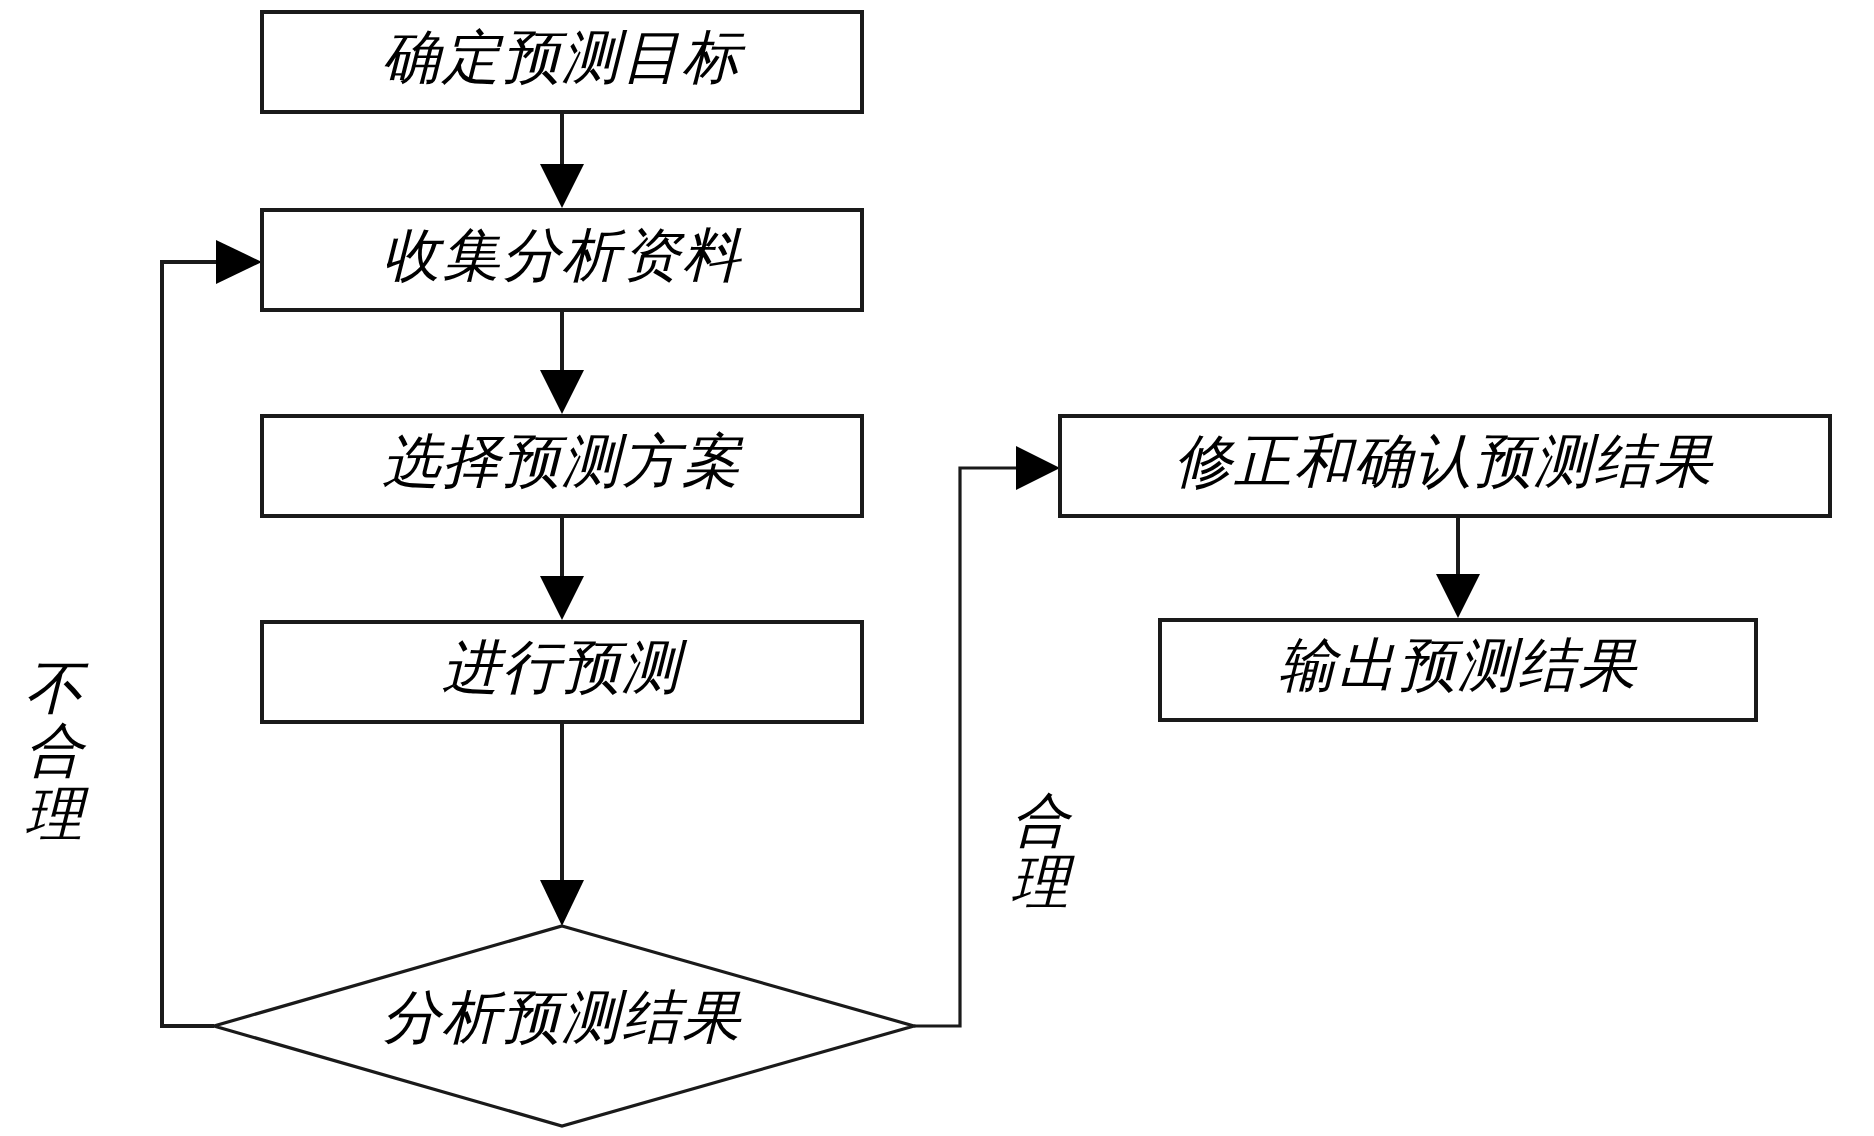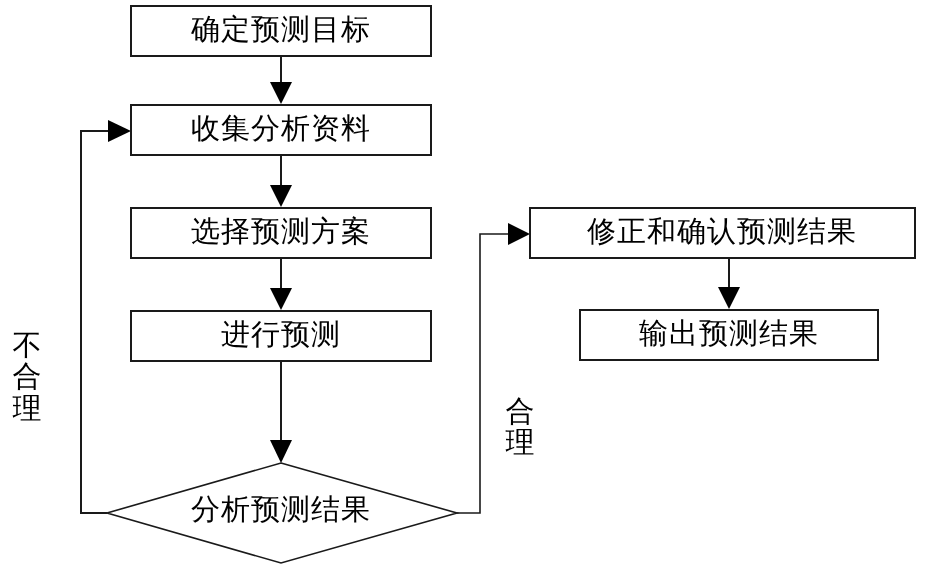--- a/index.html
+++ b/index.html
@@ -10,20 +10,21 @@
   body {
     width: 937px;
     height: 568px;
     font-family: "Liberation Serif", "DejaVu Serif", serif;
     overflow: hidden;
   }
   #flow-root {
     position: relative;
     width: 937px;
     height: 505px;
+    font-style: italic;
   }
   svg.flow-canvas {
     position: absolute;
     top: 0;
     left: 0;
     width: 937px;
     height: 568px;
     display: block;
   }
   .node-box {

